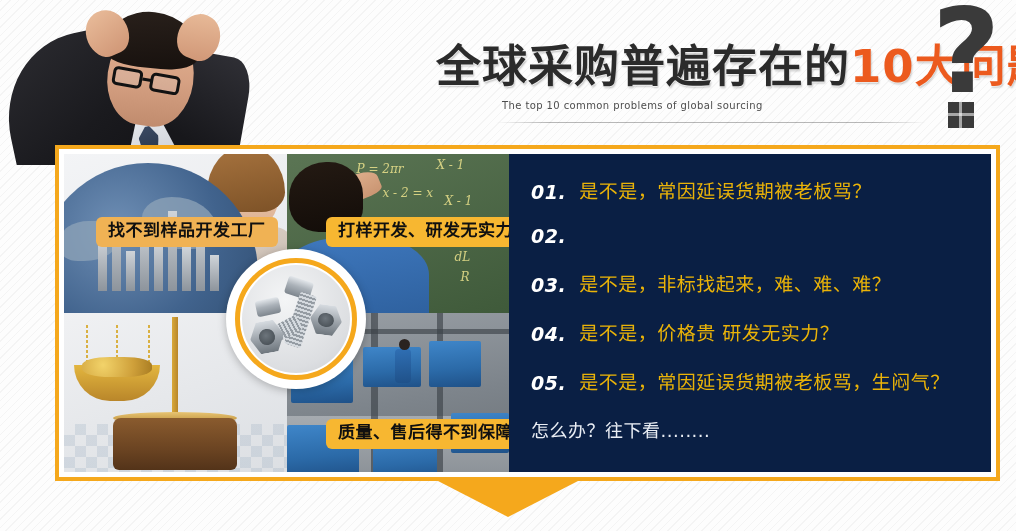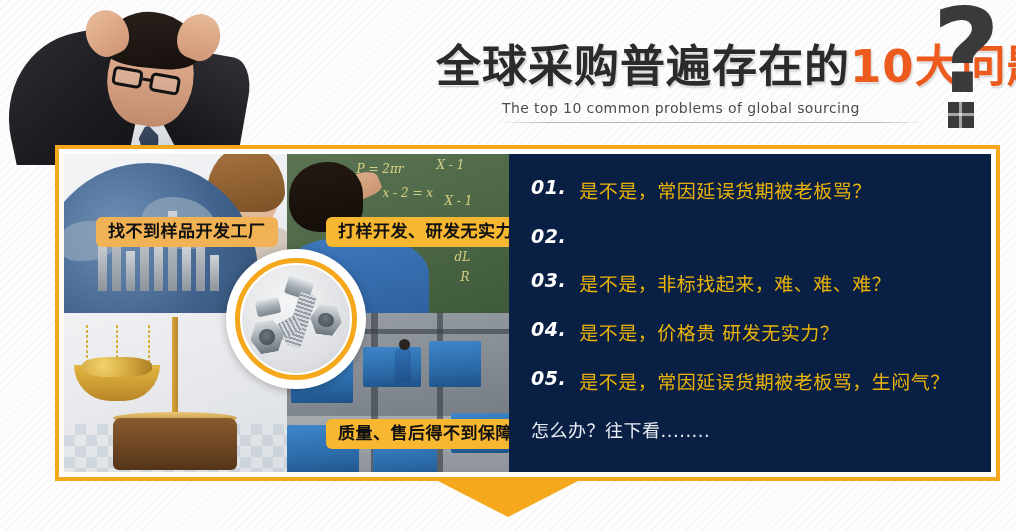--- a/index.html
+++ b/index.html
@@ -57,21 +57,21 @@
   }
   .headline .hl-accent {
     color: #ec5a1e;
     text-shadow: 0 1px 0 rgba(255,255,255,0.55), 1px 2px 2px rgba(0,0,0,0.2);
   }
   .subhead {
     position: absolute;
     left: 66px;
     top: 56px;
     margin: 0;
-    font-size: 14px;
+    font-size: 10px;
     color: #4d4d4d;
     letter-spacing: 0.4px;
     white-space: nowrap;
     font-family: "DejaVu Sans", "Liberation Sans", sans-serif;
   }
   .subhead-rule {
     position: absolute;
     left: 60px;
     top: 78px;
     width: 430px;
@@ -439,21 +439,21 @@
     position: absolute;
     z-index: 6;
     padding: 5px 12px 6px;
     border-radius: 6px;
     font-size: 17px;
     font-weight: bold;
     color: #101010;
     letter-spacing: 0.5px;
     white-space: nowrap;
     line-height: 1.12;
-    font-family: Liberation Sans, sans-serif;
+    font-family: Liberation Mono, monospace;
   }
   .tag.amber-soft { background: #f0b254; }
   .tag.amber-rich { background: #f7b731; }
   .tag.t1 { left: 32px;  top: 63px; }
   .tag.t2 { left: 262px; top: 63px; }
   .tag.t3 { left: 32px;  top: 265px; }
   .tag.t4 { left: 262px; top: 265px; }
 
   
   .bolt-circle {
@@ -515,21 +515,21 @@
     padding: 22px 0 0 22px;
     box-sizing: border-box;
   }
   .panel-list {
     list-style: none;
     margin: 0;
     padding: 0;
   }
   .panel-list li {
     display: flex;
-    align-items: flex-start;
+    align-items: flex-end;
     margin-bottom: 22px;
     white-space: nowrap;
   }
   .item-num {
     font-style: italic;
     font-weight: bold;
     font-size: 19px;
     color: #ffffff;
     margin-right: 13px;
     letter-spacing: 0.5px;

